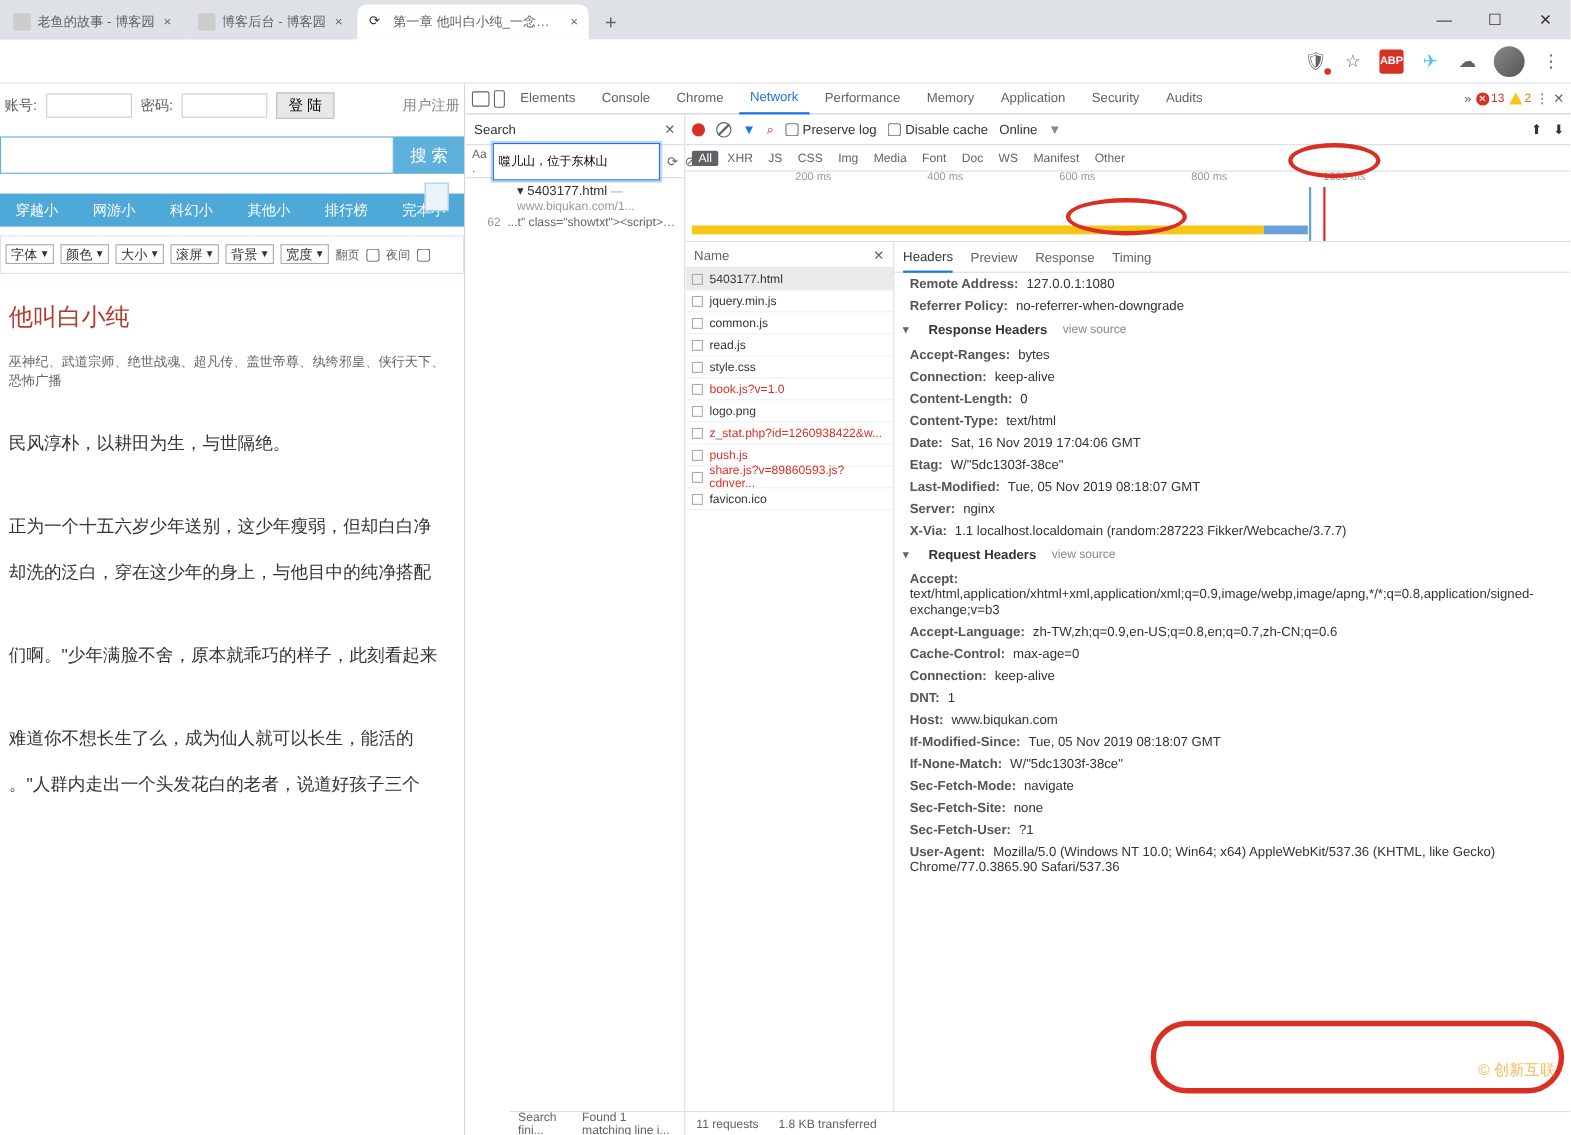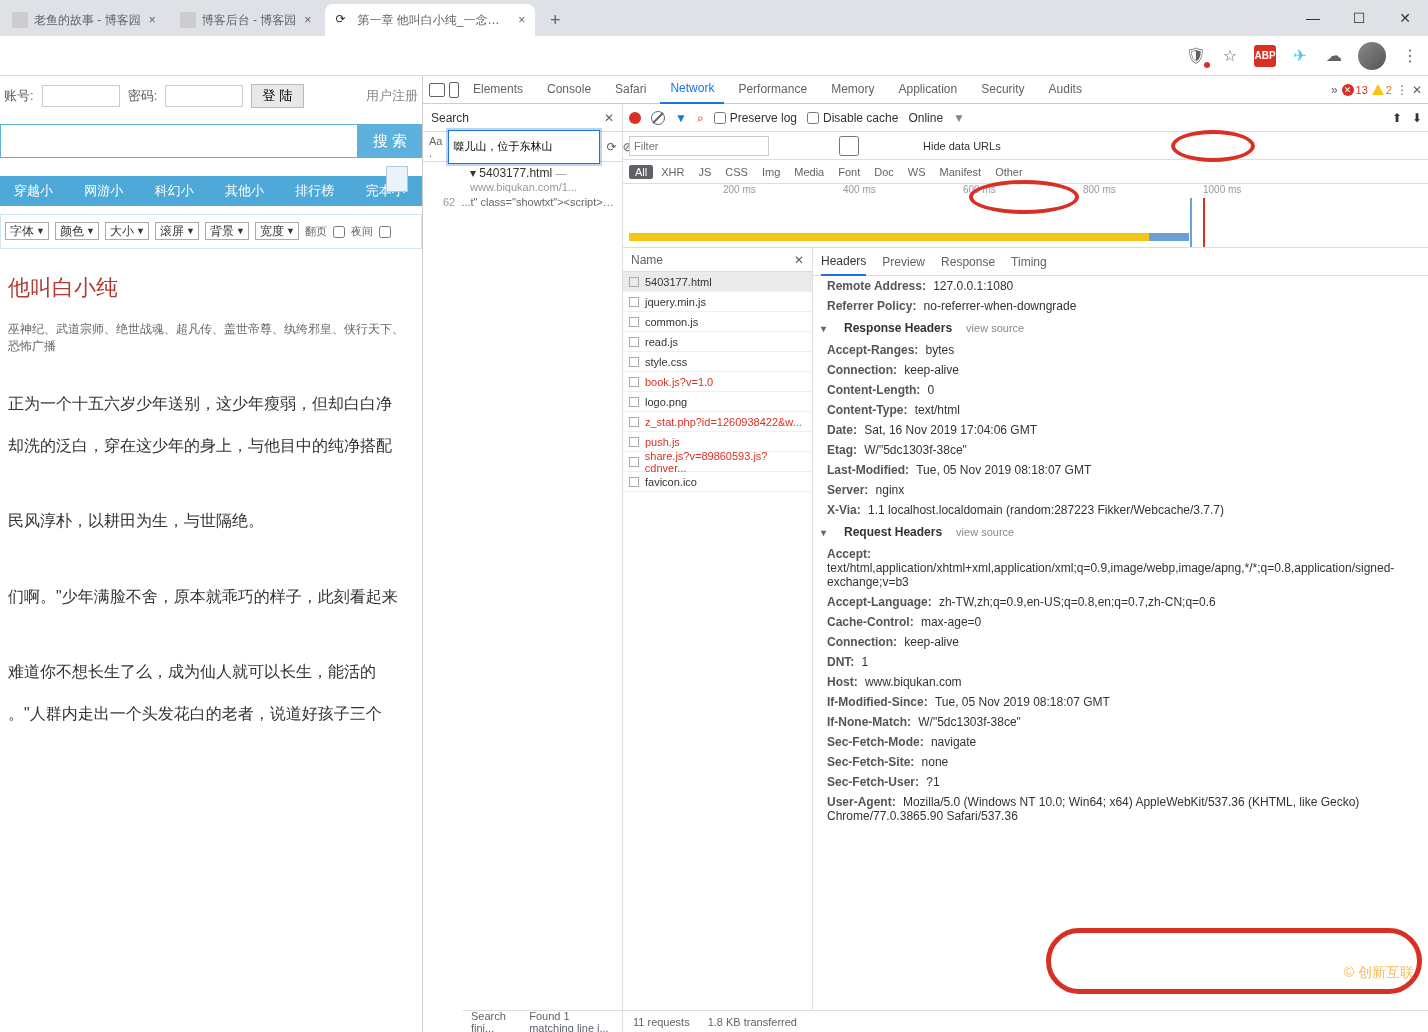--- a/index.html
+++ b/index.html
@@ -172,36 +172,36 @@
         <span class="sel-wrap"><span class="select-like">背景</span></span>
         <span class="sel-wrap"><span class="select-like">宽度</span></span>
         <span style="font-size:11px;color:#666">翻页</span>
         <input type="checkbox" class="cb" style="">
         <span style="font-size:11px;color:#666">夜间</span>
         <input type="checkbox" class="cb" style="">
       </div>
       <div class="chapter-title">他叫白小纯</div>
       <div class="meta-line">巫神纪、武道宗师、绝世战魂、超凡传、盖世帝尊、纨绔邪皇、侠行天下、恐怖广播</div>
       <div class="novel-text">
+        <p>民风淳朴，以耕田为生，与世隔绝。</p>
         <p style="white-space:pre-line">正为一个十五六岁少年送别，这少年瘦弱，但却白白净
 却洗的泛白，穿在这少年的身上，与他目中的纯净搭配</p>
-        <p>民风淳朴，以耕田为生，与世隔绝。</p>
         <p>们啊。"少年满脸不舍，原本就乖巧的样子，此刻看起来</p>
         <p style="white-space:pre-line">难道你不想长生了么，成为仙人就可以长生，能活的
 。"人群内走出一个头发花白的老者，说道好孩子三个</p>
       </div>
     </div>
 
     <div class="devtools" style="position:relative">
       <div class="dt-tabs">
         <div class="devicon"></div>
         <div class="devicon2"></div>
         <div class="dt-tab">Elements</div>
         <div class="dt-tab">Console</div>
-        <div class="dt-tab">Safari</div>
+        <div class="dt-tab">Chrome</div>
         <div class="dt-tab active">Network</div>
         <div class="dt-tab">Performance</div>
         <div class="dt-tab">Memory</div>
         <div class="dt-tab">Application</div>
         <div class="dt-tab">Security</div>
         <div class="dt-tab">Audits</div>
         <div class="spacer"></div>
         <span style="color:#5f6368">»</span>
         <span class="err-badge">
             <span class="c">✕</span>
@@ -251,27 +251,20 @@
             <label style="display:flex;align-items:center;gap:4px">
                 <input type="checkbox" class="cb" style="">
                 <span>Disable cache</span>
               </label>
             <span>Online</span>
               <span style="color:#888">▼</span>
             <div style="flex:1"></div>
             <span>⬆</span>
             <span>⬇</span>
           </div>
-          <div class="filter-row">
-            <input placeholder="Filter" style="">
-            <label style="display:flex;align-items:center;gap:4px;font-size:11px">
-                <input type="checkbox" class="cb" style="">
-                <span>Hide data URLs</span>
-              </label>
-          </div>
           <div class="type-row">
             <span class="type-chip active">All</span>
             <span class="type-chip">XHR</span>
             <span class="type-chip">JS</span>
             <span class="type-chip">CSS</span>
             <span class="type-chip">Img</span>
             <span class="type-chip">Media</span>
             <span class="type-chip">Font</span>
             <span class="type-chip">Doc</span>
             <span class="type-chip">WS</span>

